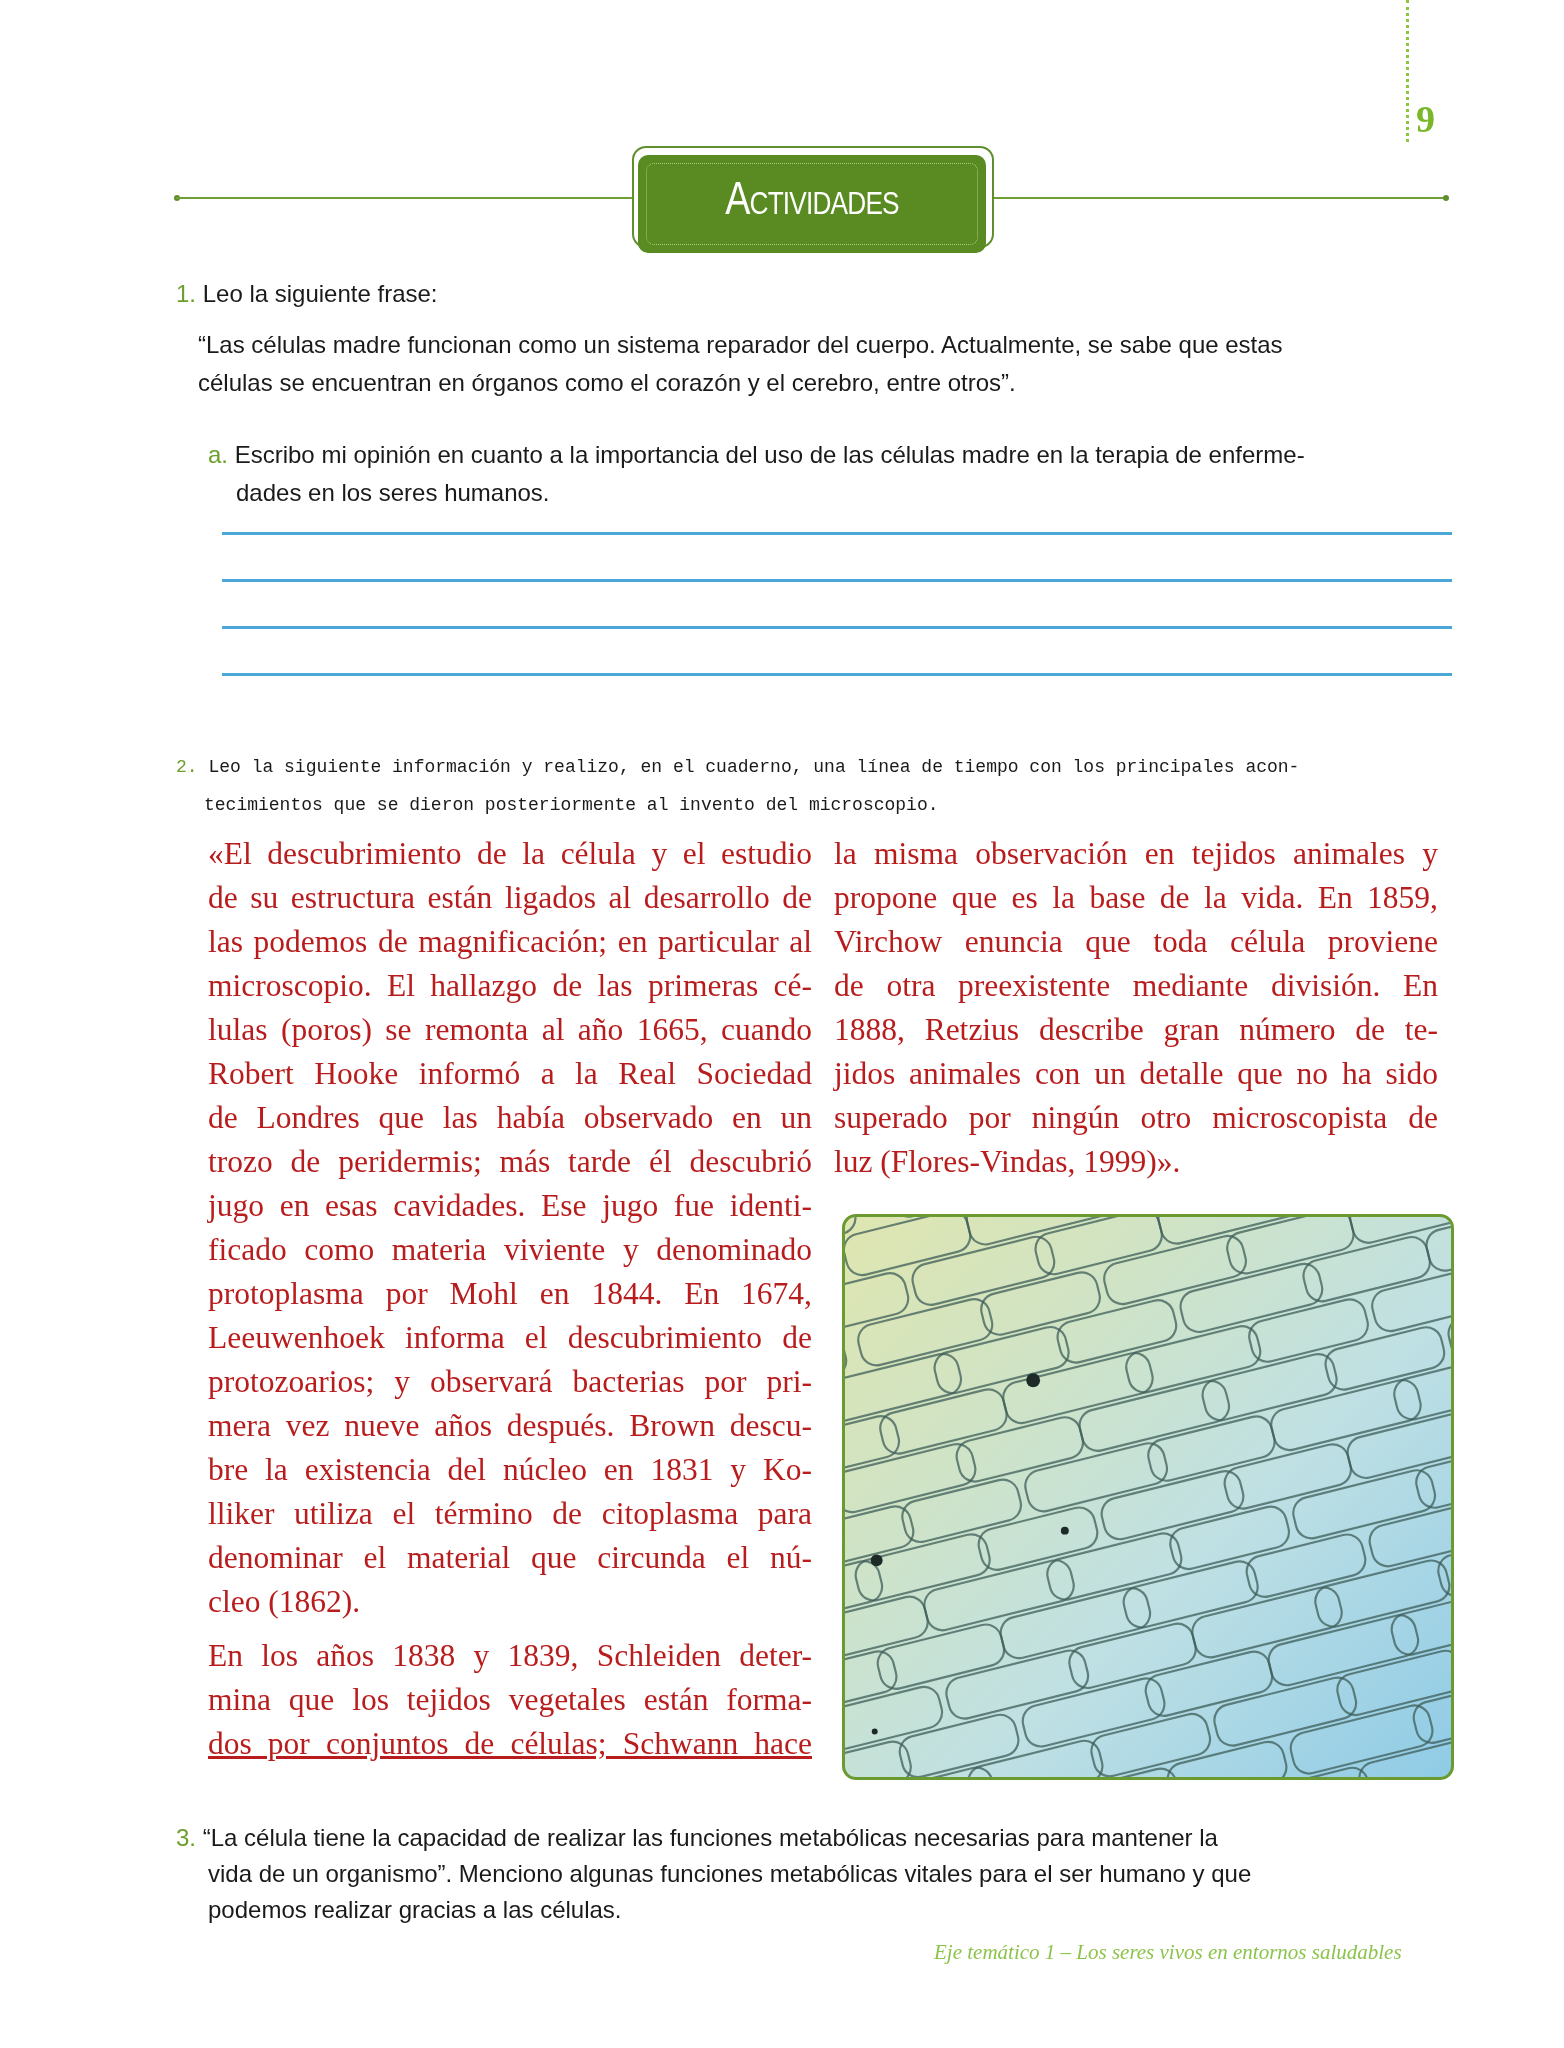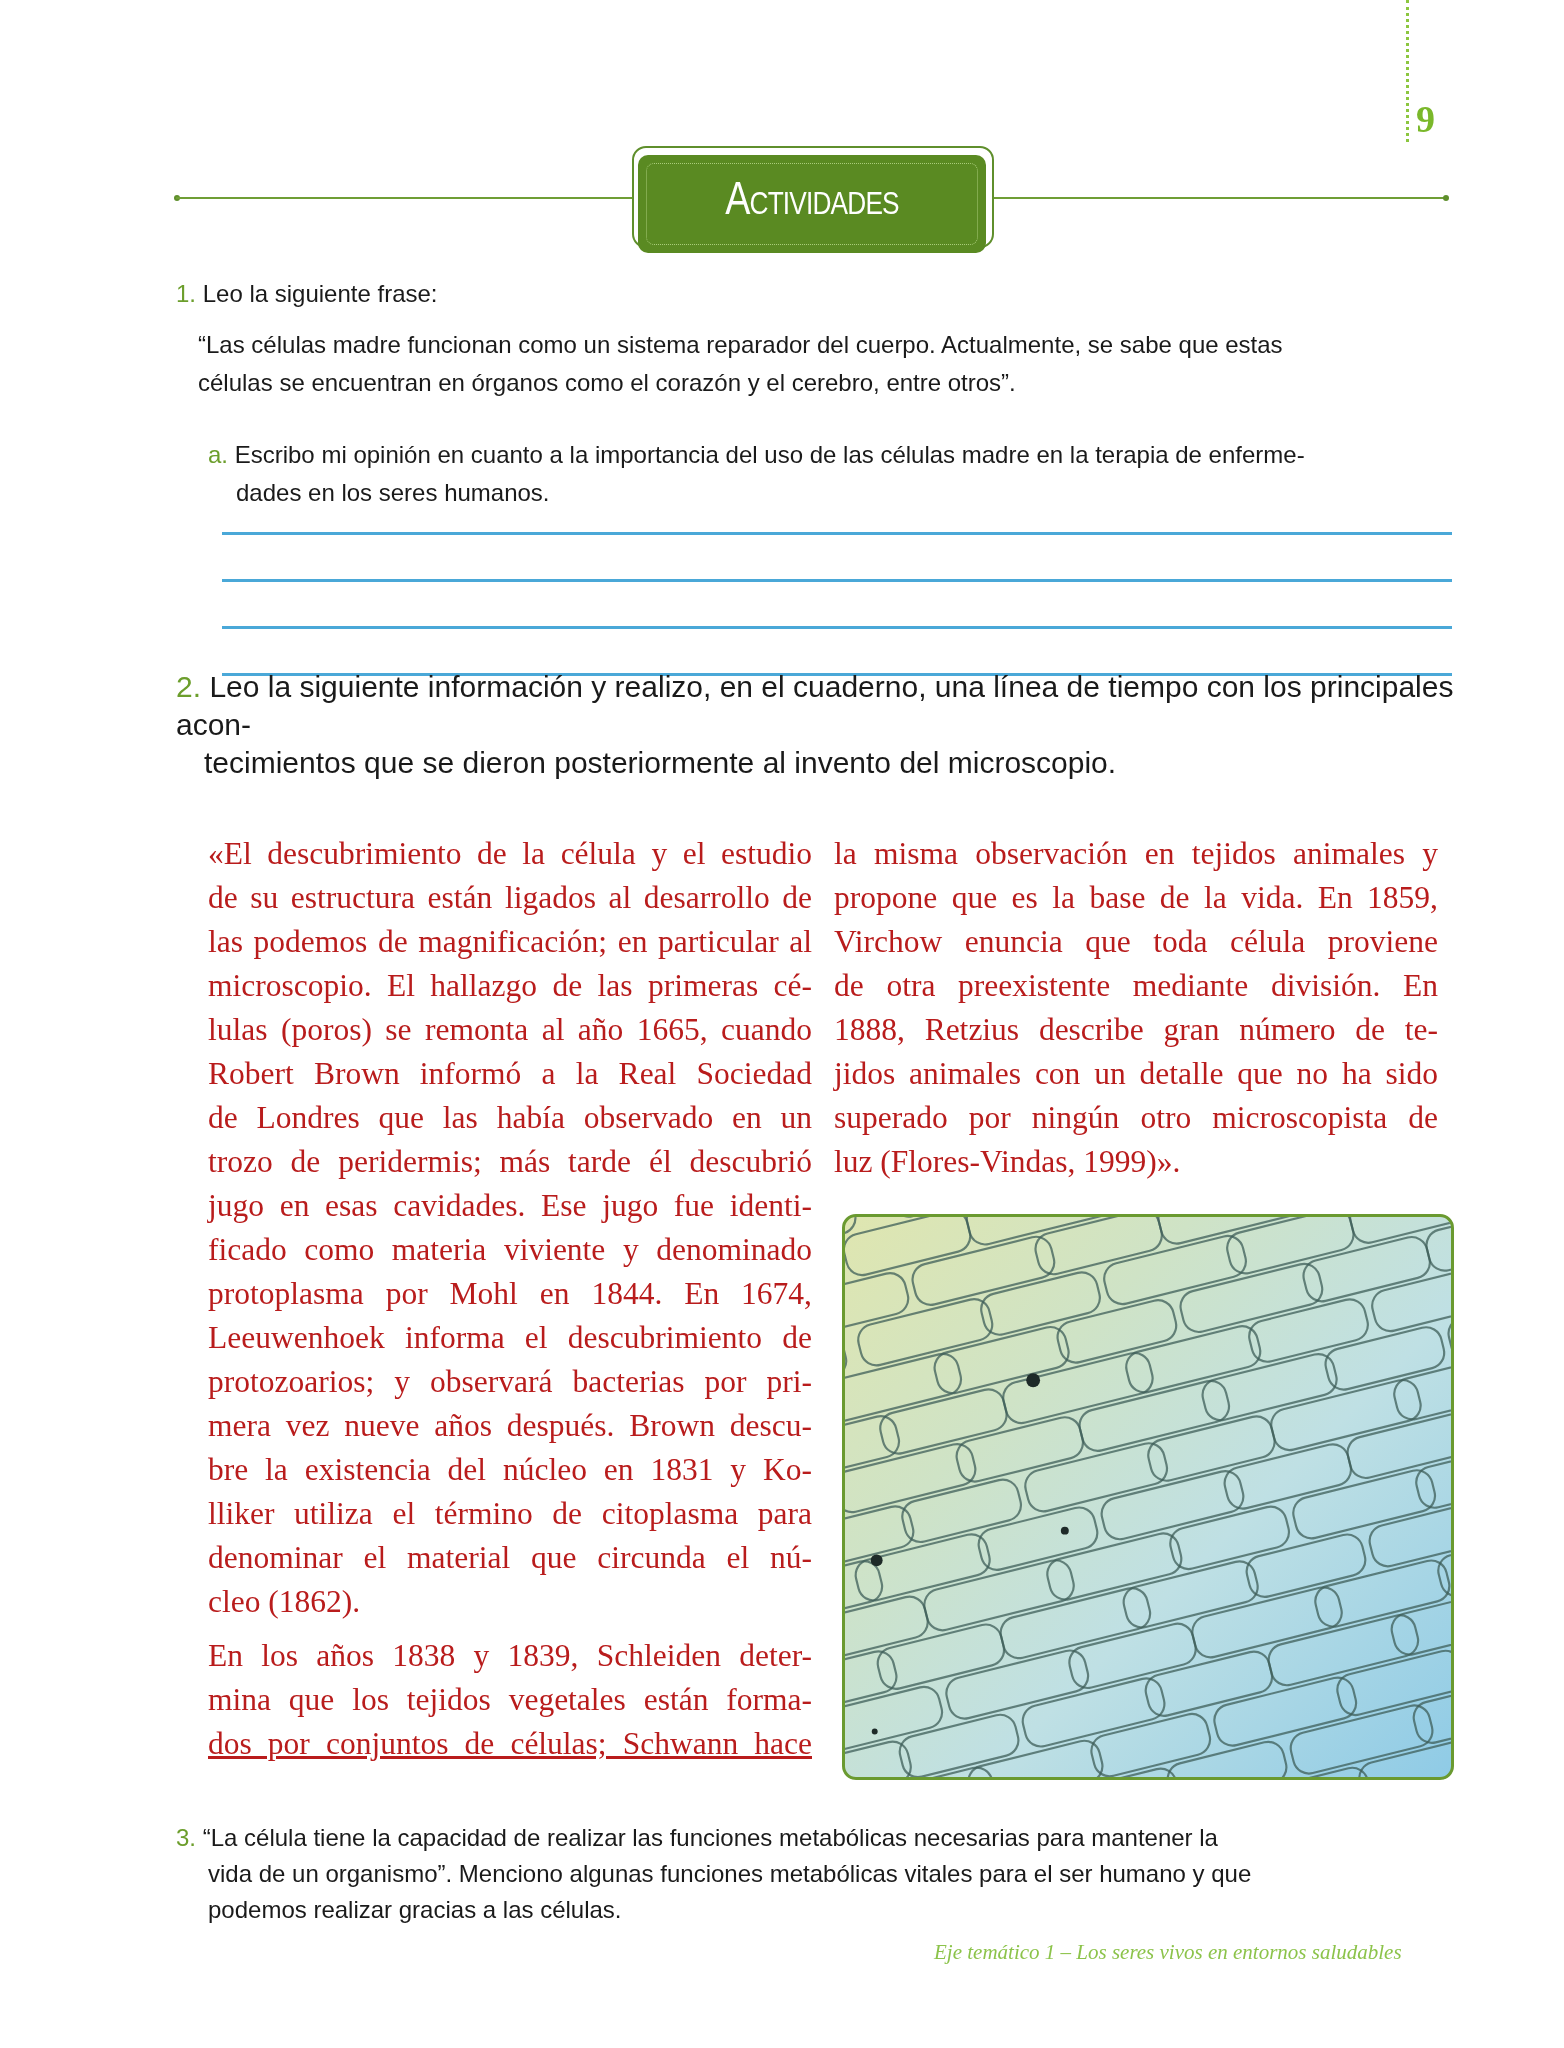--- a/index.html
+++ b/index.html
@@ -24,21 +24,21 @@
     .q-num { color: #6c9e2c; }
     .q-text { position: absolute; font-size: 24px; line-height: 36px; color: #1a1a1a; transform-origin: left top; }
     .q1 { left: 176px; top: 276px; font-weight: 500; }
     .quote1 { position: absolute; left: 198px; top: 326px; width: 1260px; font-size: 24px; line-height: 38px; text-align: justify; }
     .sub-a { position: absolute; left: 208px; top: 436px; width: 1246px; font-size: 24px; line-height: 38px; }
     .sub-a .cont { display: block; padding-left: 28px; }
 
     .answer-line { position: absolute; left: 222px; width: 1230px; height: 3px; background: #4aa8d8; }
     .al1 { top: 532px; } .al2 { top: 579px; } .al3 { top: 626px; } .al4 { top: 673px; }
 
-    .q2 { position: absolute; left: 176px; top: 668px; width: 1280px; font-size: 30px; line-height: 38px; }
+    .q2 { position: absolute; left: 176px; top: 748px; width: 1280px; font-size: 18px; line-height: 38px; font-family: Liberation Mono, monospace; }
     .q2 .cont { display: block; padding-left: 28px; }
 
     .col { position: absolute; font-family: "Liberation Serif", serif; font-size: 31.5px; line-height: 44px; text-align: justify; color: #b91c1c; }
     .col-left { left: 208px; top: 832px; width: 604px; }
     .col-left p + p { margin-top: 10px; }
     .col-right { left: 822px; top: 832px; width: 604px; margin-left: 12px; }
     .col .line { display: block; text-align-last: justify; white-space: nowrap; }
     .col .line.last { text-align-last: left; }
 
     .micro { position: absolute; left: 842px; top: 1214px; width: 612px; height: 566px; border: 3px solid #6a9a30; border-radius: 14px; overflow: hidden;
@@ -93,21 +93,21 @@
   <span class="cont">tecimientos que se dieron posteriormente al invento del microscopio.</span>
 </div>
 
 <div class="col col-left">
   <p id="lp1">
       <span class="line">«El descubrimiento de la célula y el estudio</span>
       <span class="line">de su estructura están ligados al desarrollo de</span>
       <span class="line">las podemos de magnificación; en particular al</span>
       <span class="line">microscopio. El hallazgo de las primeras cé-</span>
       <span class="line">lulas (poros) se remonta al año 1665, cuando</span>
-      <span class="line">Robert Brown informó a la Real Sociedad</span>
+      <span class="line">Robert Hooke informó a la Real Sociedad</span>
       <span class="line">de Londres que las había observado en un</span>
       <span class="line">trozo de peridermis; más tarde él descubrió</span>
       <span class="line">jugo en esas cavidades. Ese jugo fue identi-</span>
       <span class="line">ficado como materia viviente y denominado</span>
       <span class="line">protoplasma por Mohl en 1844. En 1674,</span>
       <span class="line">Leeuwenhoek informa el descubrimiento de</span>
       <span class="line">protozoarios; y observará bacterias por pri-</span>
       <span class="line">mera vez nueve años después. Brown descu-</span>
       <span class="line">bre la existencia del núcleo en 1831 y Ko-</span>
       <span class="line">lliker utiliza el término de citoplasma para</span>

